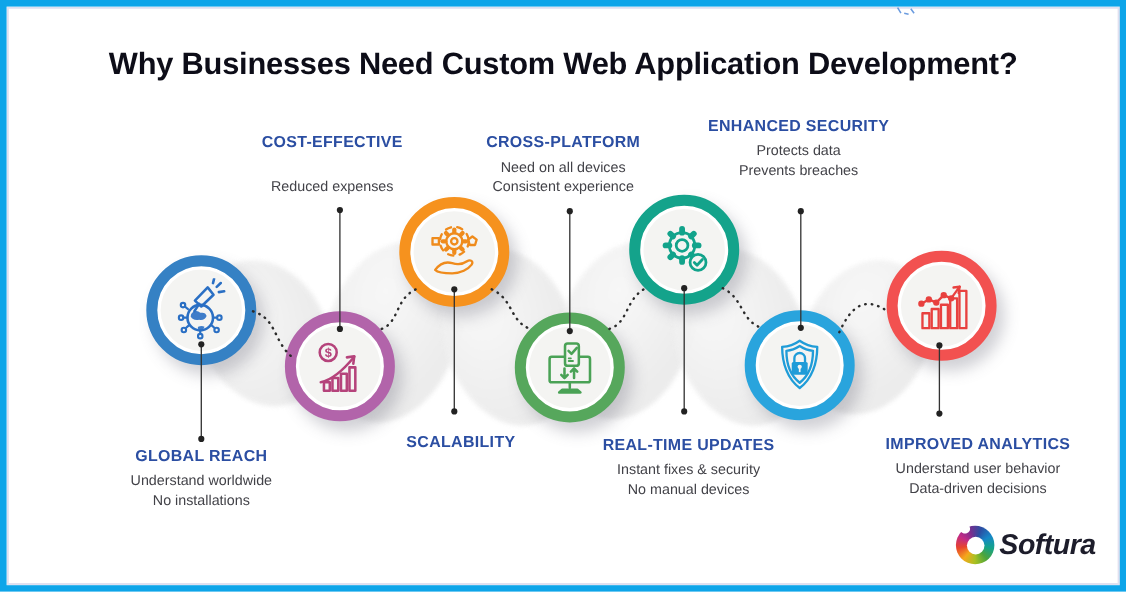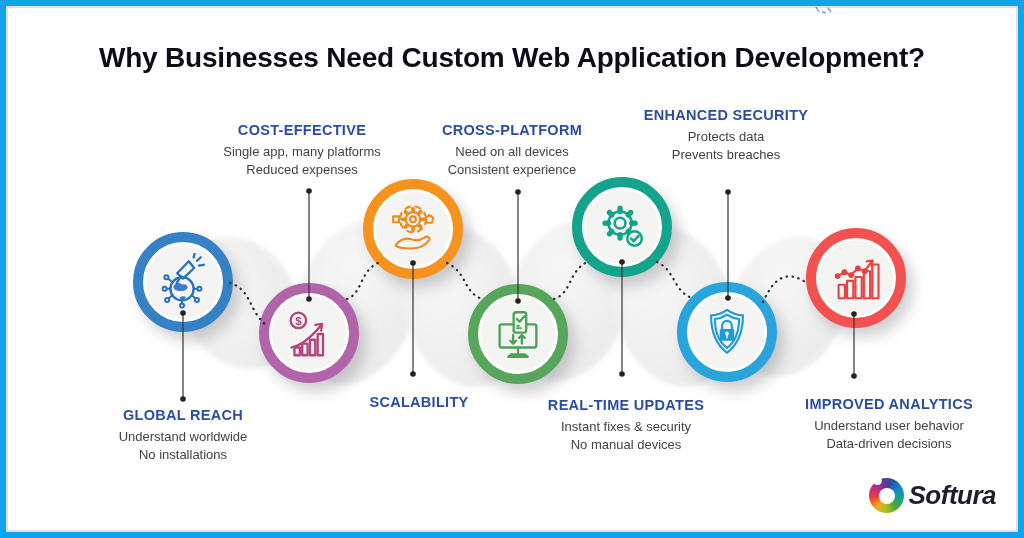--- a/index.html
+++ b/index.html
@@ -113,21 +113,21 @@
           <rect x="15" y="45" width="5.5" height="8"></rect>
           <rect x="23" y="41" width="5.5" height="12"></rect>
           <rect x="31" y="37" width="5.5" height="16"></rect>
           <rect x="39" y="31" width="5.5" height="22"></rect>
         </svg>
       </span>
     </div>
     <div class="label-block" style="left:296px;top:116px;">
       <div class="item-title">COST-EFFECTIVE</div>
       <div class="item-desc">
-        <span>Single app, many platforms</span><br>
+        <br>
         <span>Reduced expenses</span>
       </div>
     </div>
   </div>
 
   <div>
     <div class="circle" style="left: 357px; top: 173px; border-color: rgb(246, 146, 30);">
       <span class="icon" style="color: rgb(239, 139, 28);">
         <svg viewBox="0 0 60 60" width="58" height="58" fill="none" stroke="currentColor" stroke-width="2.2" stroke-linecap="round" stroke-linejoin="round">
           <g stroke-width="4">

